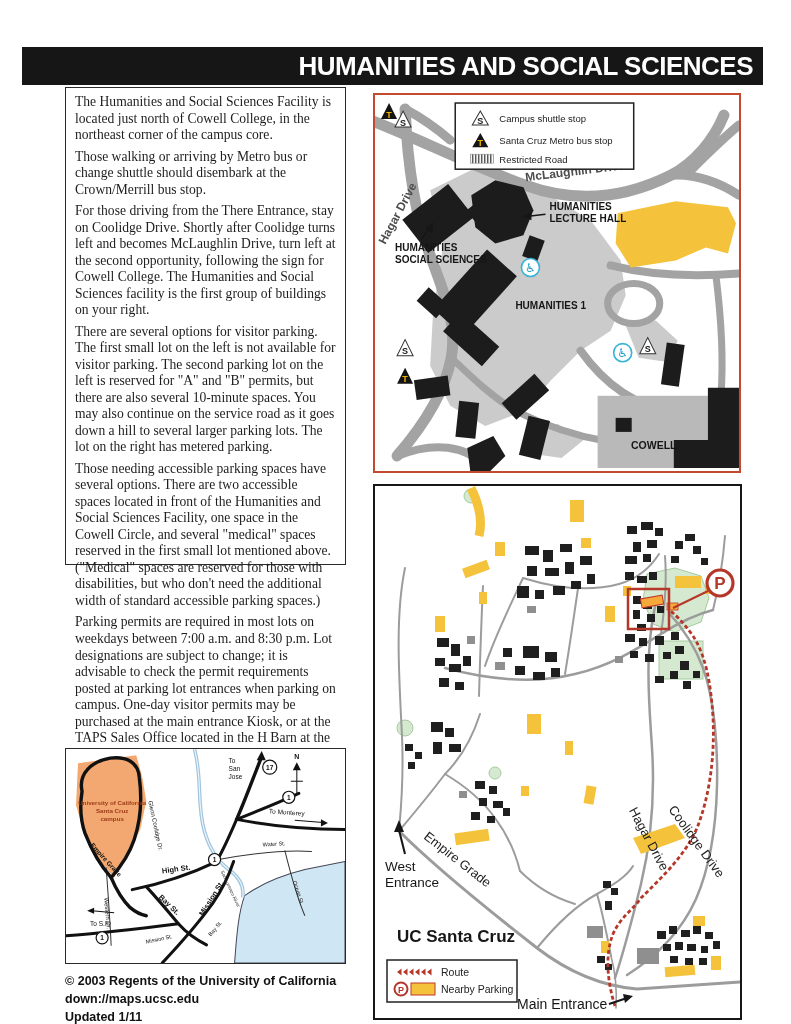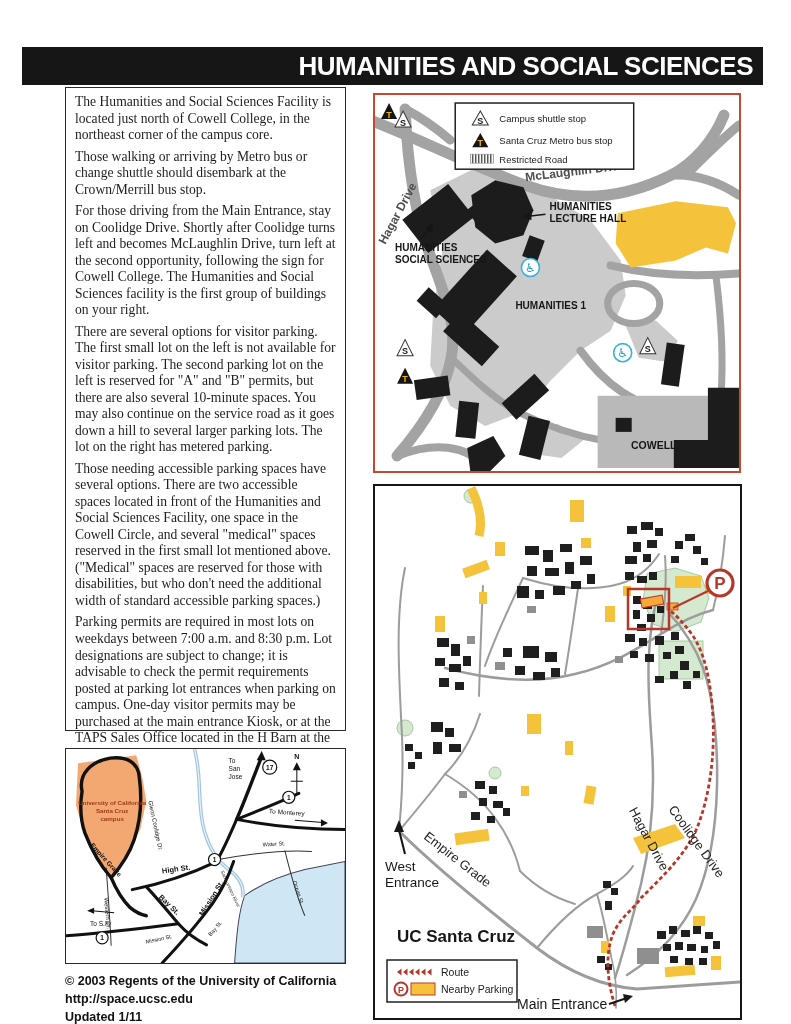--- a/index.html
+++ b/index.html
@@ -2,21 +2,21 @@
 <html><head>
 <meta charset="utf-8">
 <style>
   html,body{margin:0;padding:0;background:#ffffff;}
   .page{position:relative;width:791px;height:1024px;background:#fff;overflow:hidden;
         font-family:"Liberation Serif", serif;color:#1d1d1d;margin-top:25px;}
   .header-bar{position:absolute;left:22px;top:22px;width:741px;height:38px;background:#161616;
         display:flex;align-items:center;justify-content:flex-end;box-sizing:border-box;padding-right:10px;}
   .header-bar .title{color:#fff;font-family:"Liberation Sans",sans-serif;font-weight:bold;
         font-size:26px;letter-spacing:-0.5px;white-space:nowrap;}
-  .text-column{position:absolute;left:65px;top:62px;width:281px;height:644px;border:1.5px solid #2a2a2a;
+  .text-column{position:absolute;left:65px;top:62px;width:281px;height:478px;border:1.5px solid #2a2a2a;
         box-sizing:border-box;padding:6px 9px 4px 9px;background:#fff;}
   .text-column p{margin:0 0 5px 0;font-size:13.6px;line-height:1.215;}
   .map-frame{position:absolute;box-sizing:border-box;background:#fff;}
   .top-map{left:373px;top:68px;width:368px;height:380px;border:2.5px solid #c44a2f;}
   .overview-map{left:373px;top:459px;width:369px;height:536px;border:2px solid #161616;}
   .inset-map{left:65px;top:723px;width:281px;height:216px;border:1.5px solid #2a2a2a;}
   .map-frame svg{display:block;width:100%;height:100%;}
   .copyright{position:absolute;left:65px;top:947px;font-family:"Liberation Sans",sans-serif;
         font-weight:bold;font-size:12.5px;line-height:1.45;color:#111;}
   svg text{font-family:"Liberation Sans","DejaVu Sans",sans-serif;}
@@ -28,21 +28,21 @@
 
 <div class="page">
 
   <div class="header-bar">
     <span class="title">HUMANITIES AND SOCIAL SCIENCES</span>
   </div>
 
   <div class="text-column">
     <p>The Humanities and Social Sciences Facility is located just north of Cowell College, in the northeast corner of the campus core.</p>
     <p>Those walking or arriving by Metro bus or change shuttle should disembark at the Crown/Merrill bus stop.</p>
-    <p>For those driving from the Main Entrance, stay on Coolidge Drive. Shortly after Coolidge turns left and becomes McLaughlin Drive, turn left at the second opportunity, following the sign for Cowell College. The Humanities and Social Sciences facility is the first group of buildings on your right.</p>
+    <p>For those driving from the There Entrance, stay on Coolidge Drive. Shortly after Coolidge turns left and becomes McLaughlin Drive, turn left at the second opportunity, following the sign for Cowell College. The Humanities and Social Sciences facility is the first group of buildings on your right.</p>
     <p>There are several options for visitor parking. The first small lot on the left is not available for visitor parking. The second parking lot on the left is reserved for "A" and "B" permits, but there are also several 10-minute spaces. You may also continue on the service road as it goes down a hill to several larger parking lots. The lot on the right has metered parking.</p>
     <p>Those needing accessible parking spaces have several options. There are two accessible spaces located in front of the Humanities and Social Sciences Facility, one space in the Cowell Circle, and several "medical" spaces reserved in the first small lot mentioned above. ("Medical" spaces are reserved for those with disabilities, but who don't need the additional width of standard accessible parking spaces.)</p>
     <p>Parking permits are required in most lots on weekdays between 7:00 a.m. and 8:30 p.m. Lot designations are subject to change; it is advisable to check the permit requirements posted at parking lot entrances when parking on campus. One-day visitor permits may be purchased at the main entrance Kiosk, or at the TAPS Sales Office located in the H Barn at the base of campus. Parking meters are posted regarding hours of enforcement.</p>
   </div>
 
   <div class="map-frame top-map">
     <svg viewBox="0 0 363 375">
       <defs>
         <pattern id="hatch" width="3" height="8" patternUnits="userSpaceOnUse">
           <rect width="3" height="8" fill="#fff"></rect>
@@ -441,17 +441,17 @@
         <line x1="230" y1="45" x2="230" y2="18" stroke="#111" stroke-width="1"></line>
         <polygon points="230,13 226,21 234,21" fill="#111"></polygon>
         <line x1="224" y1="32" x2="236" y2="32" stroke="#111" stroke-width="1"></line>
         <text x="230" y="10" font-size="7" font-weight="bold" fill="#111" text-anchor="middle">N</text>
       </g>
     </svg>
   </div>
 
   <div class="copyright">
     <div>© 2003 Regents of the University of California</div>
-    <div>http://space.ucsc.edu</div>
+    <div>down://maps.ucsc.edu</div>
     <div>Updated 1/11</div>
   </div>
 
 </div>
 
 </body></html>

